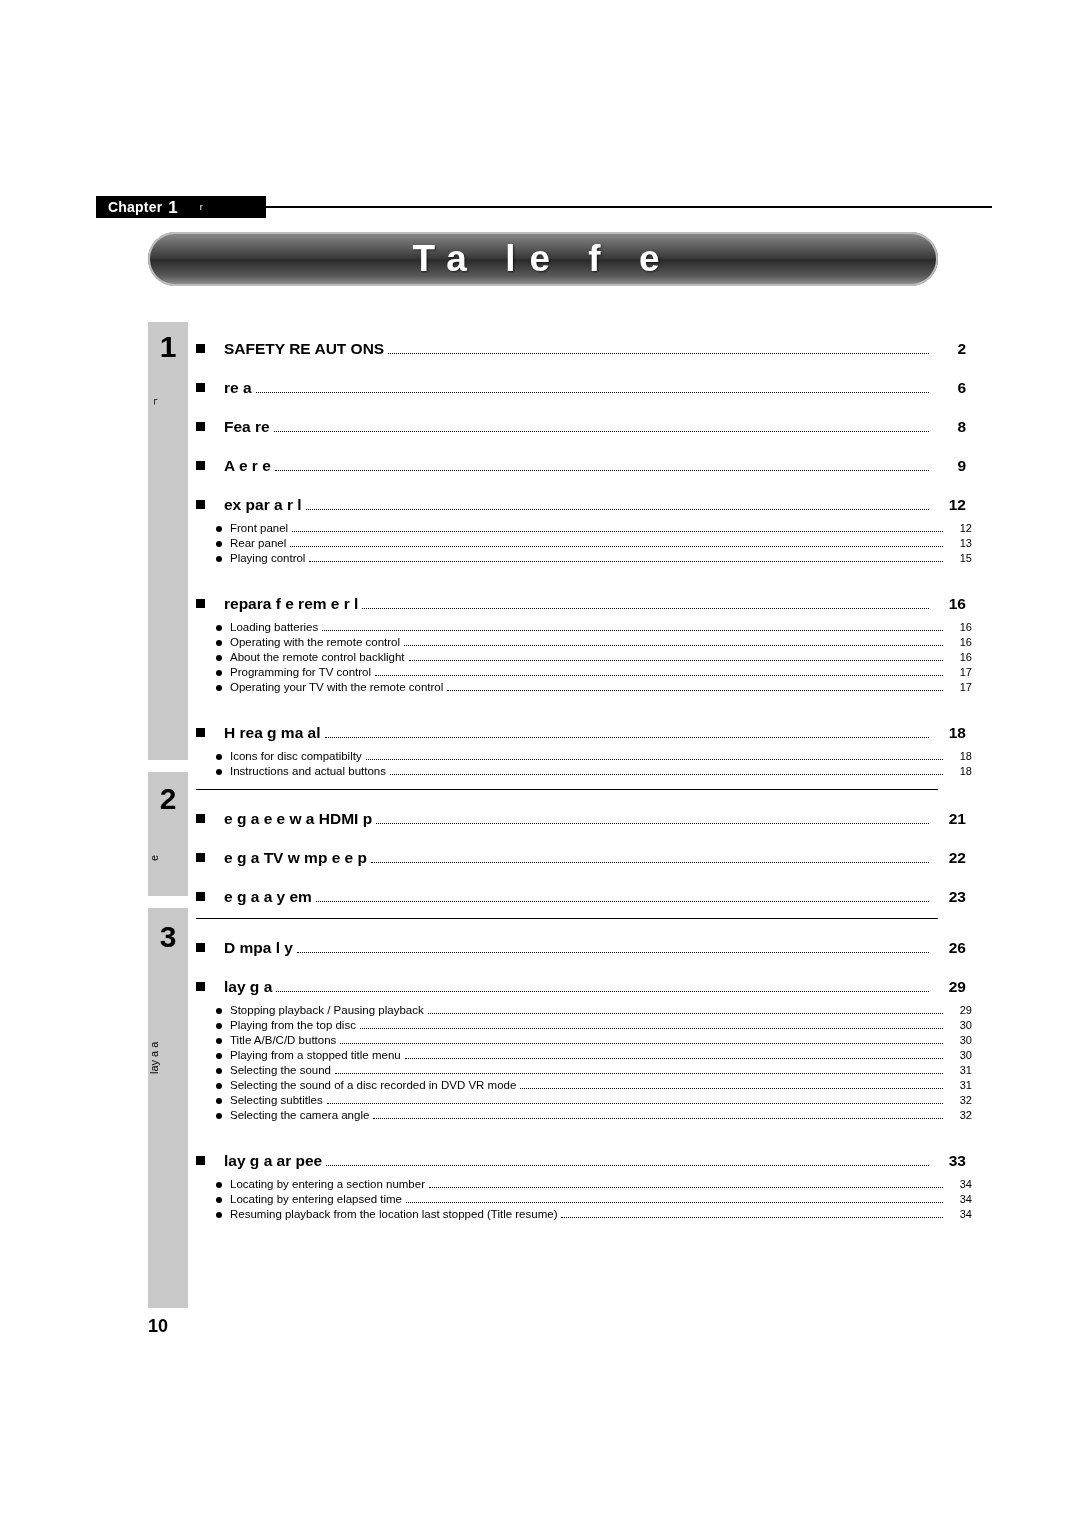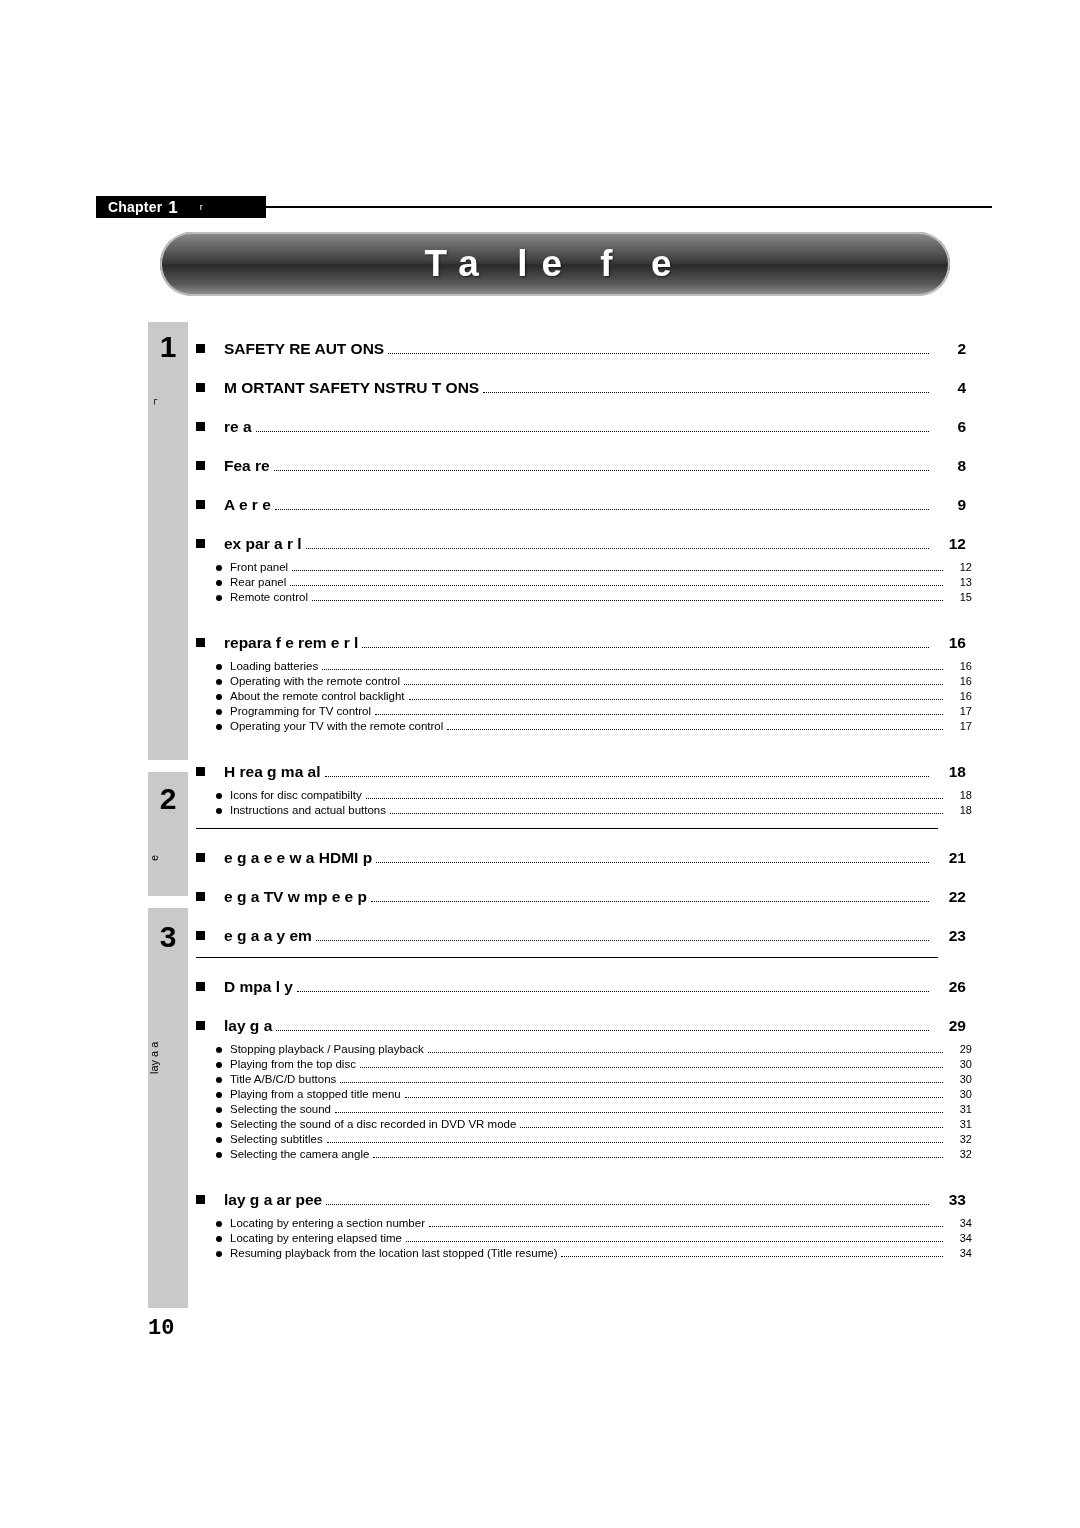--- a/index.html
+++ b/index.html
@@ -51,24 +51,24 @@
     left: 266px;
     top: 206px;
     width: 726px;
     height: 2px;
     background: #000000;
   }
 
   
   .banner {
     position: absolute;
-    left: 160px;
+    left: 148px;
     top: 232px;
     width: 790px;
-    height: 64px;
+    height: 54px;
     border-radius: 36px;
     background: linear-gradient(to bottom,
         #8e8e8e 0%, #6e6e6e 18%, #3a3a3a 48%,
         #2a2a2a 52%, #5a5a5a 82%, #9a9a9a 100%);
     box-shadow: inset 0 0 0 2px #bdbdbd;
     display: flex;
     align-items: center;
     justify-content: center;
     text-align: right;
   }
@@ -192,23 +192,22 @@
     margin: 11px 0 12px 0;
   }
   .gap-sm { height: 8px; }
   .gap-xs { height: 4px; }
 
   
   .folio {
     position: absolute;
     left: 148px;
     top: 1316px;
-    font-size: 22px;
-    font-weight: bold;
-    font-family: Liberation Mono, monospace;
+    font-size: 18px;
+    font-weight: bold;
   }
 </style>
 </head>
 <body>
 
 <div class="chapter-tab">
   <span class="chapter-word">Chapter</span>
   <span class="chapter-num">1</span>
   <span class="chapter-sub">r</span>
 </div>
@@ -234,26 +233,20 @@
 <div class="toc">
   <div class="group" id="group1">
       <div class="row lvl1">
         <span class="bullet"></span>
         <span class="label">SAFETY   RE  AUT ONS</span>
         <span class="leader"></span>
         <span class="page">2</span>
       </div>
       <div class="row lvl1">
         <span class="bullet"></span>
-        <span class="label">M  ORTANT SAFETY  NSTRU  T ONS</span>
-        <span class="leader"></span>
-        <span class="page">4</span>
-      </div>
-      <div class="row lvl1">
-        <span class="bullet"></span>
         <span class="label"> re  a</span>
         <span class="leader"></span>
         <span class="page">6</span>
       </div>
       <div class="row lvl1">
         <span class="bullet"></span>
         <span class="label">Fea  re</span>
         <span class="leader"></span>
         <span class="page">8</span>
       </div>
@@ -277,21 +270,21 @@
         <span class="page">12</span>
       </div>
       <div class="row lvl2">
         <span class="dot"></span>
         <span class="label">Rear panel</span>
         <span class="leader"></span>
         <span class="page">13</span>
       </div>
       <div class="row lvl2">
         <span class="dot"></span>
-        <span class="label">Remote control</span>
+        <span class="label">Playing control</span>
         <span class="leader"></span>
         <span class="page">15</span>
       </div>
       <div class="gap-sm"></div>
       <div class="row lvl1">
         <span class="bullet"></span>
         <span class="label"> repara        f   e rem  e        r l</span>
         <span class="leader"></span>
         <span class="page">16</span>
       </div>

